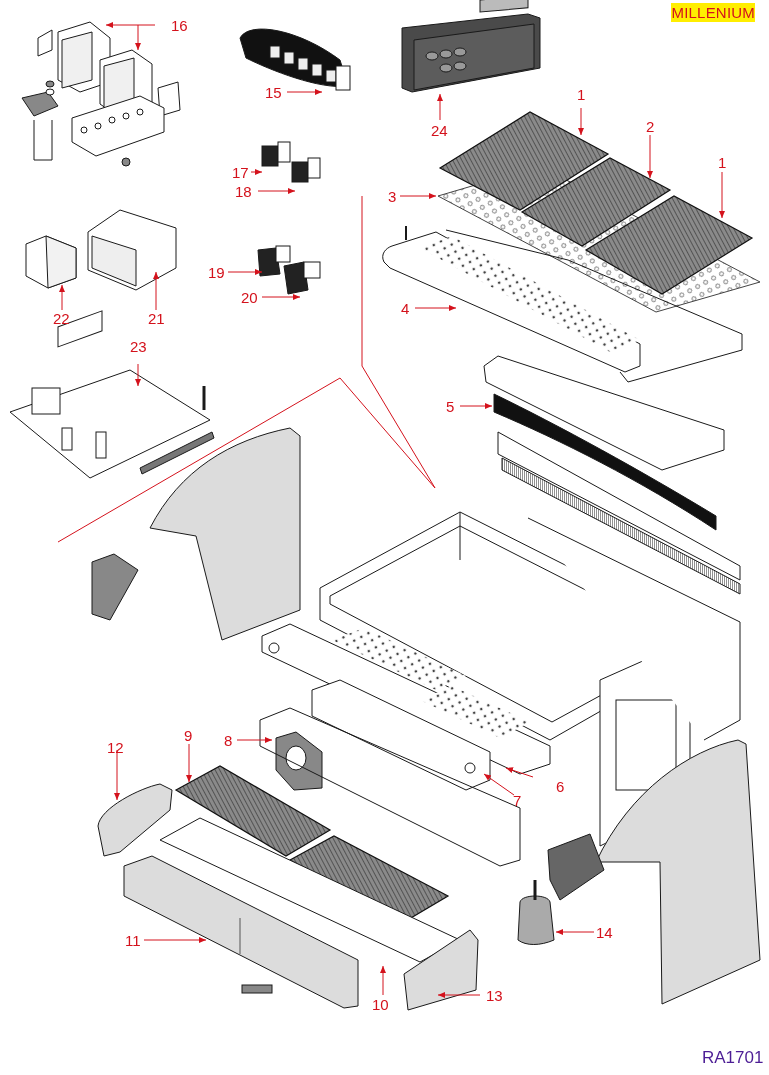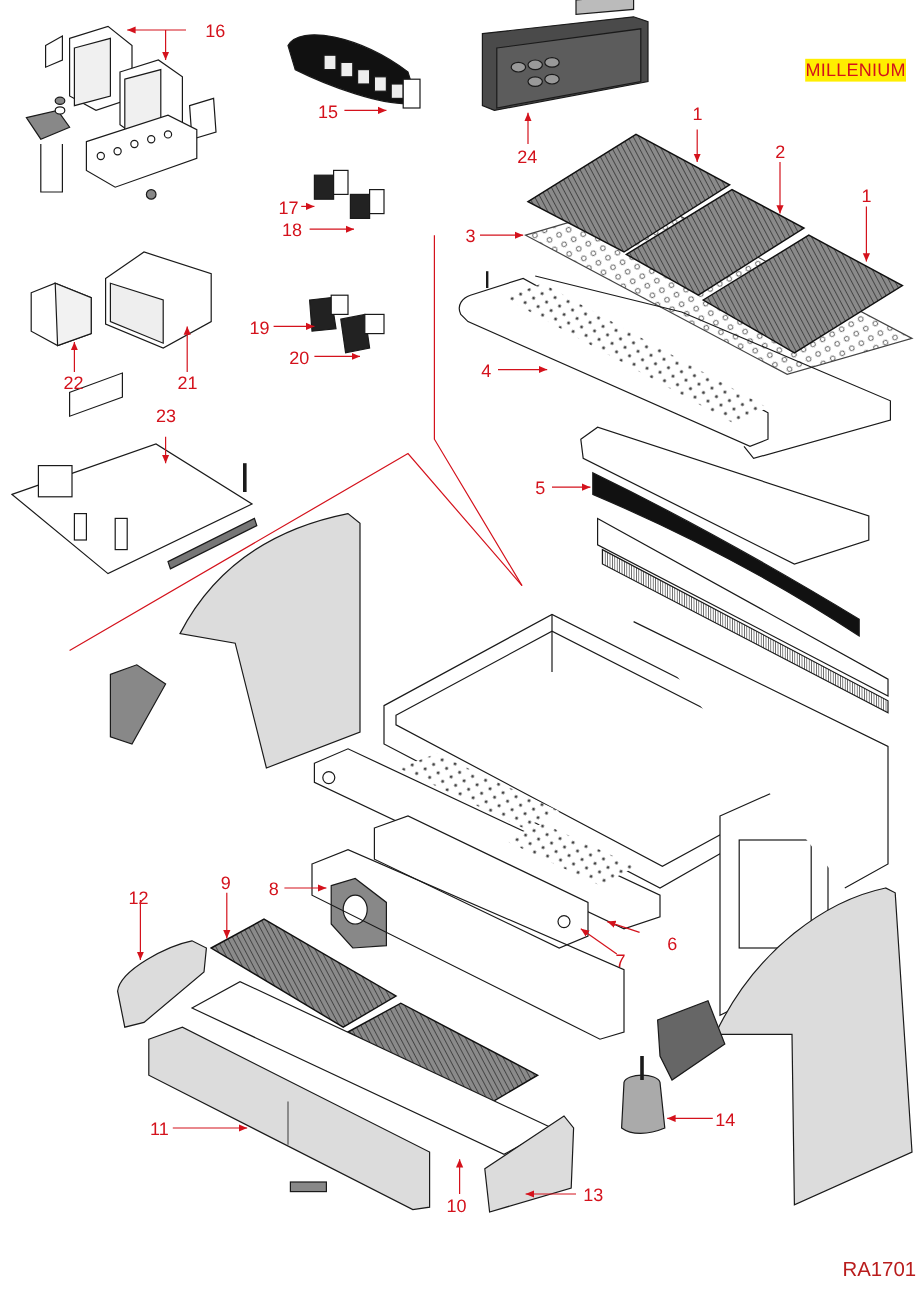--- a/index.html
+++ b/index.html
@@ -1,22 +1,22 @@
 <!DOCTYPE html>
 <html><head>
 <meta charset="utf-8">
 <style>
   html, body { margin: 0; padding: 0; background: #ffffff; }
   body { width: 769px; height: 1075px; position: relative; overflow: hidden;
          font-family: "Liberation Sans", sans-serif; }
   #stage { position: absolute; left: 0; top: 0; width: 769px; height: 1075px; }
   .badge { position: absolute; left: 671px; top: 3px; width: 84px; height: 19px;
            background: #ffee00; color: #d4121c; font-size: 15px; line-height: 19px;
-           text-align: center; letter-spacing: 0.2px; margin-top: 46px; }
-  .docref { position: absolute; left: 702px; top: 1048px; color: #b91c1c; font-size: 17px; }
+           text-align: right; letter-spacing: 0.2px; }
+  .docref { position: absolute; left: 702px; top: 1048px; color: #4c1d95; font-size: 17px; }
   svg text { font-family: "Liberation Sans", sans-serif; }
 </style>
 </head>
 <body>
 
 <div id="stage">
 <svg width="769" height="1075" viewBox="0 0 769 1075" xmlns="http://www.w3.org/2000/svg">
   <defs>
     <marker id="arr" markerWidth="8" markerHeight="8" refX="7" refY="4" orient="auto" markerUnits="userSpaceOnUse">
       <path d="M0,1 L7,4 L0,7 Z" fill="#d4121c"></path>

